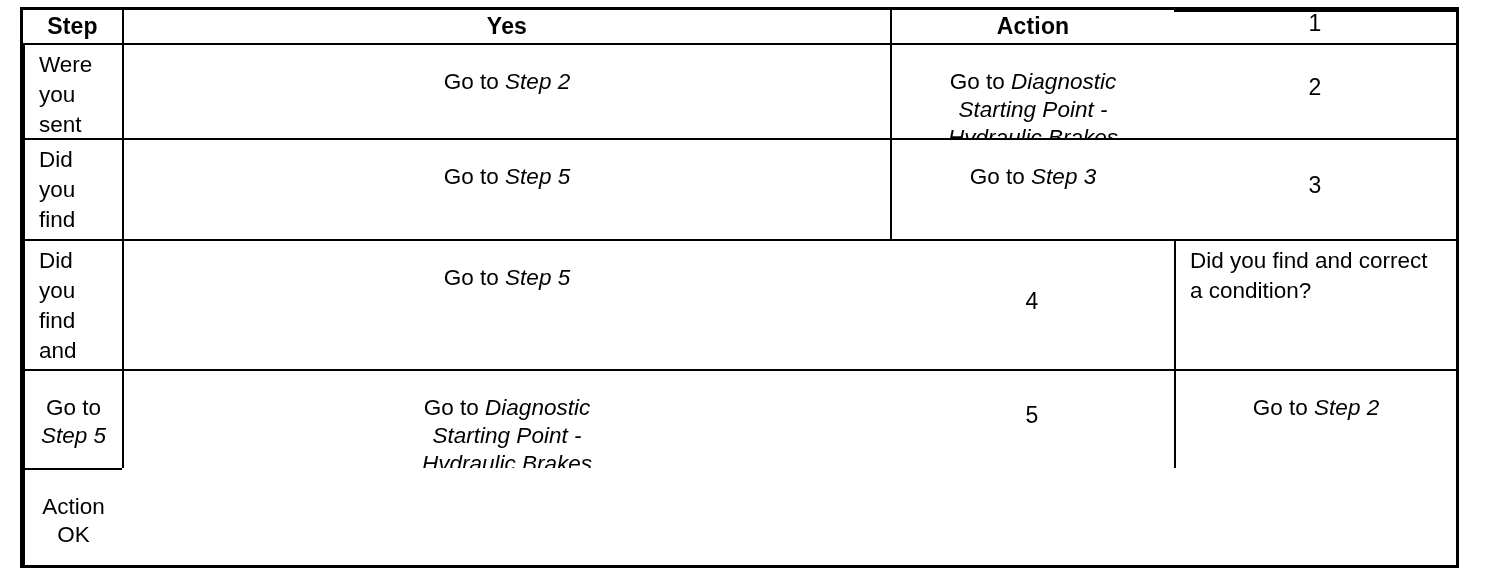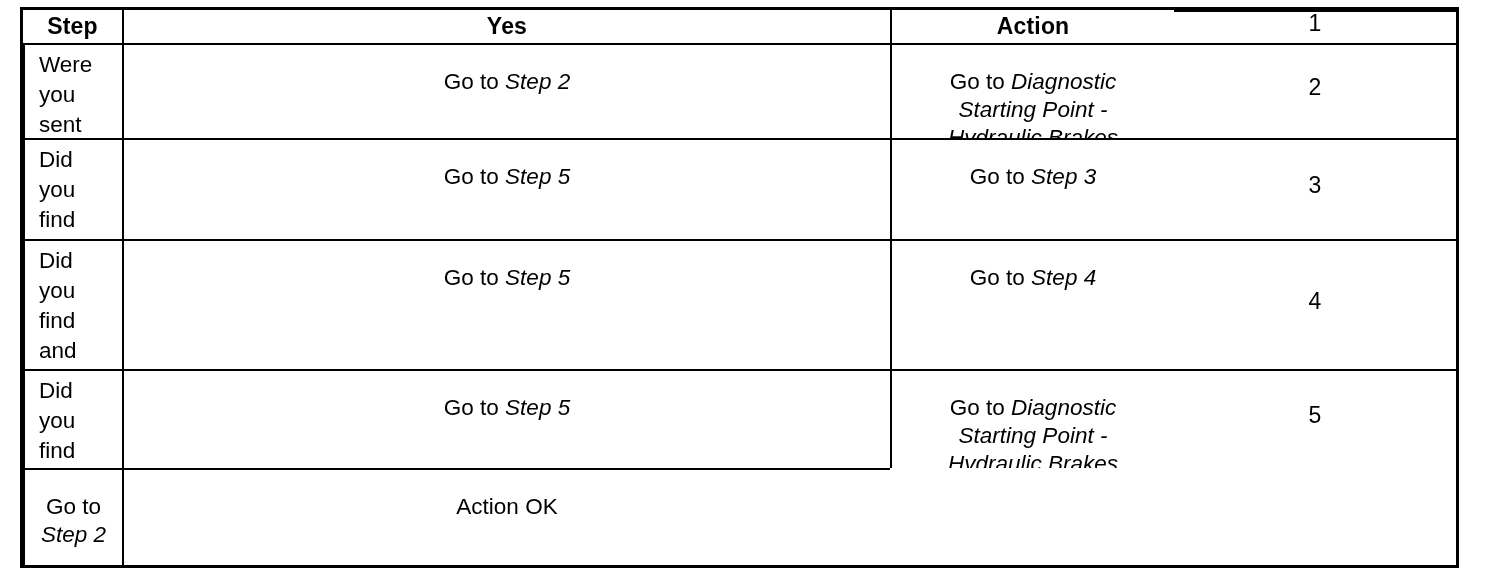--- a/index.html
+++ b/index.html
@@ -103,23 +103,20 @@
       <div class="cell answer-cell">
         <div><span>Go to </span><i>Step 3</i></div>
       </div>
       <div class="cell col0 step-cell">3</div>
       <div class="cell action-cell">
         <div><span>Did you find and correct a condition?</span></div>
       </div>
       <div class="cell answer-cell">
         <div><span>Go to </span><i>Step 5</i></div>
       </div>
-      <div class="cell answer-cell">
-        <div><span>Go to </span><i>Step 4</i></div>
-      </div>
       <div class="cell col0 step-cell">4</div>
       <div class="cell action-cell">
         <div><span>Did you find and correct a condition?</span></div>
       </div>
       <div class="cell answer-cell">
         <div><span>Go to </span><i>Step 5</i></div>
       </div>
       <div class="cell answer-cell">
         <div><span>Go to </span><i>Diagnostic</i><br><i>Starting Point -</i><br><i>Hydraulic Brakes</i></div>
       </div>

